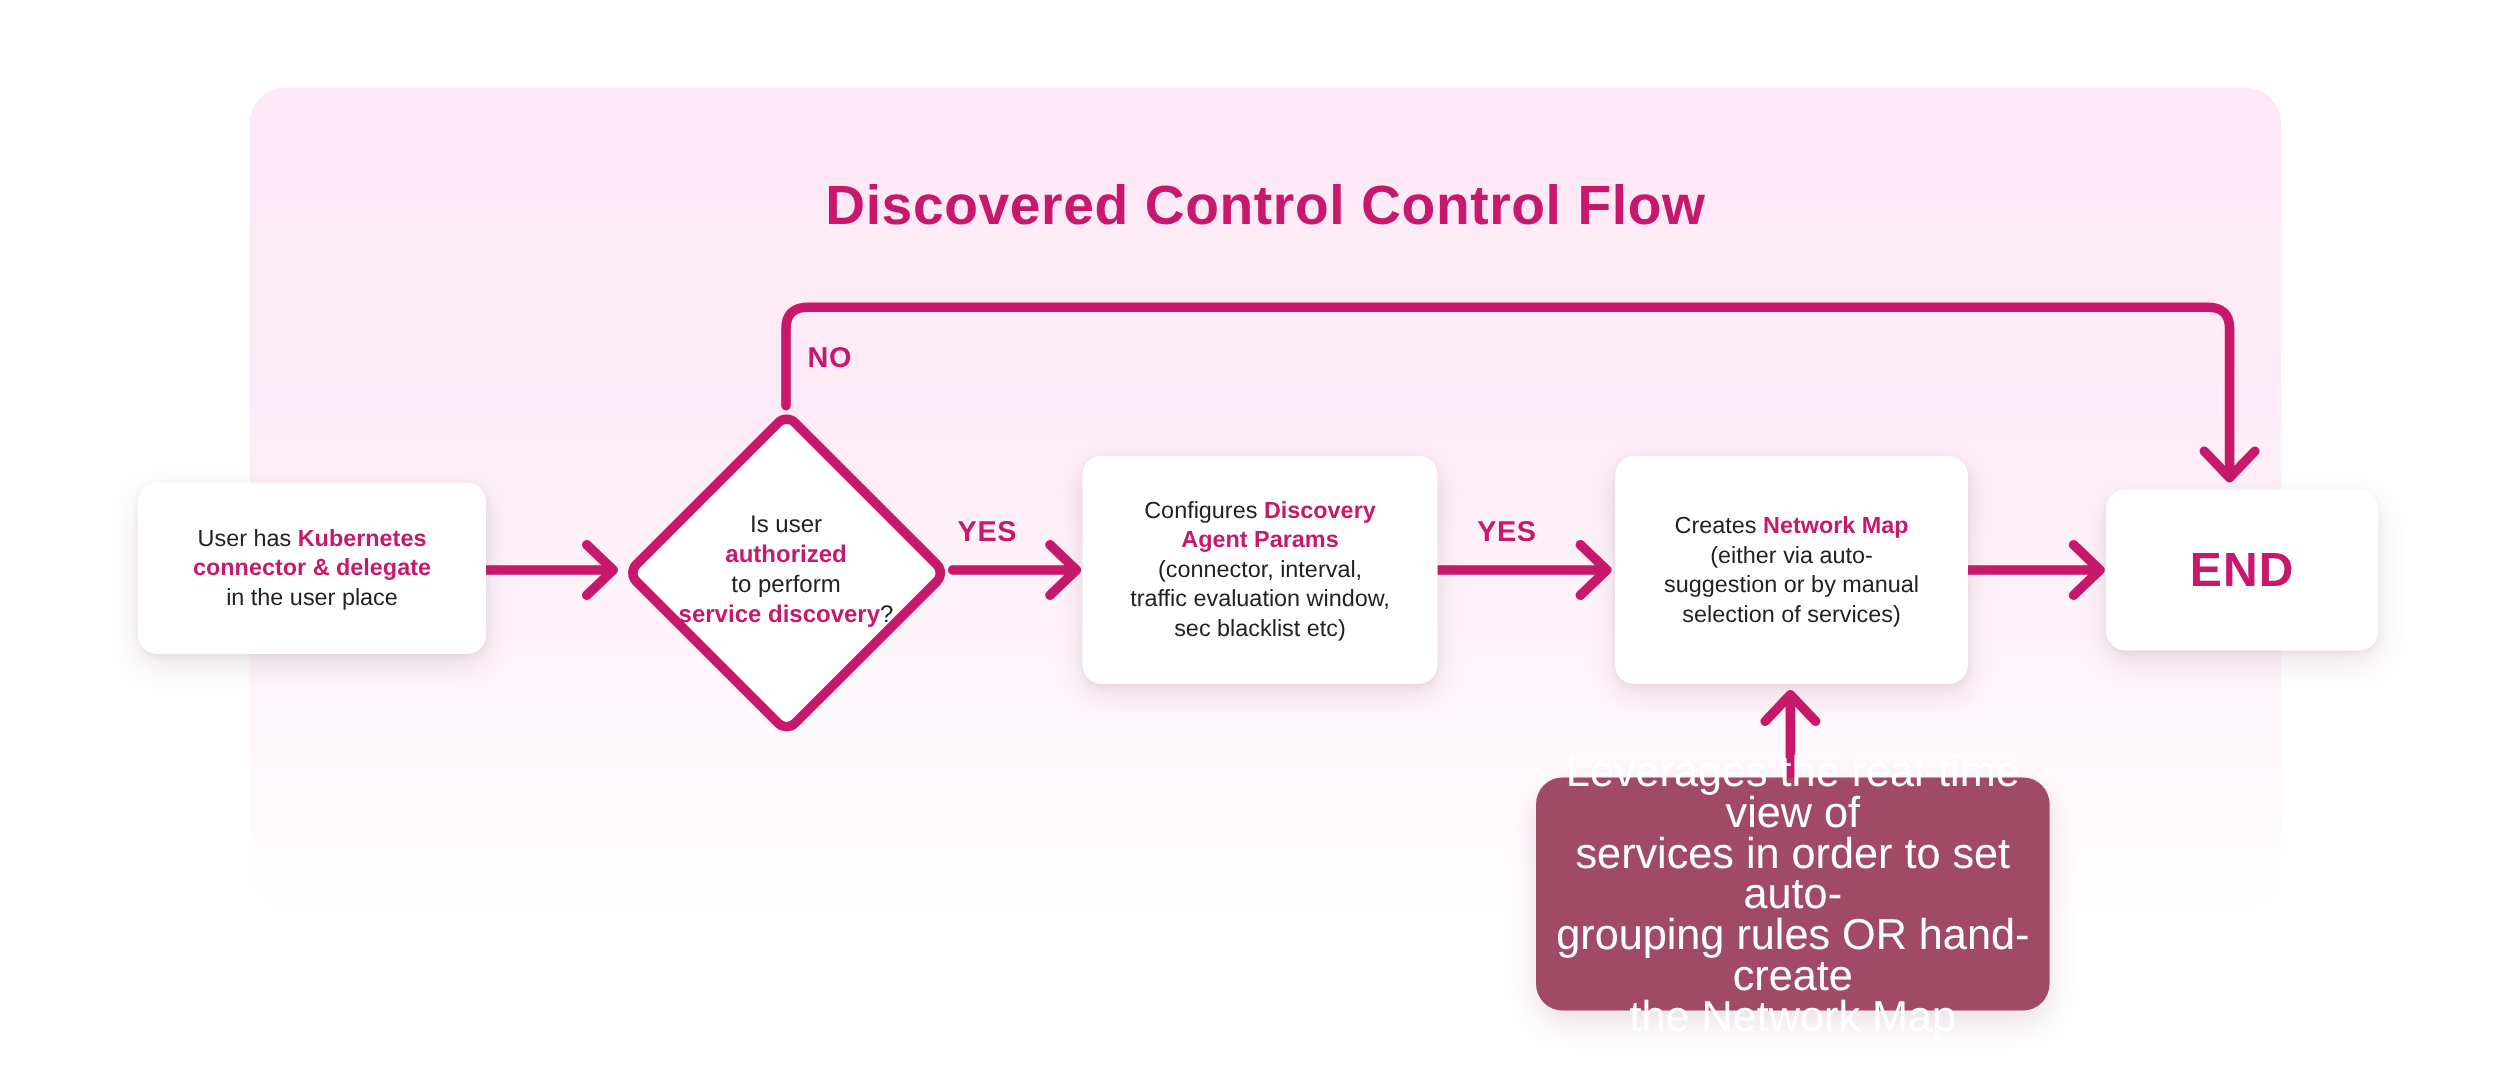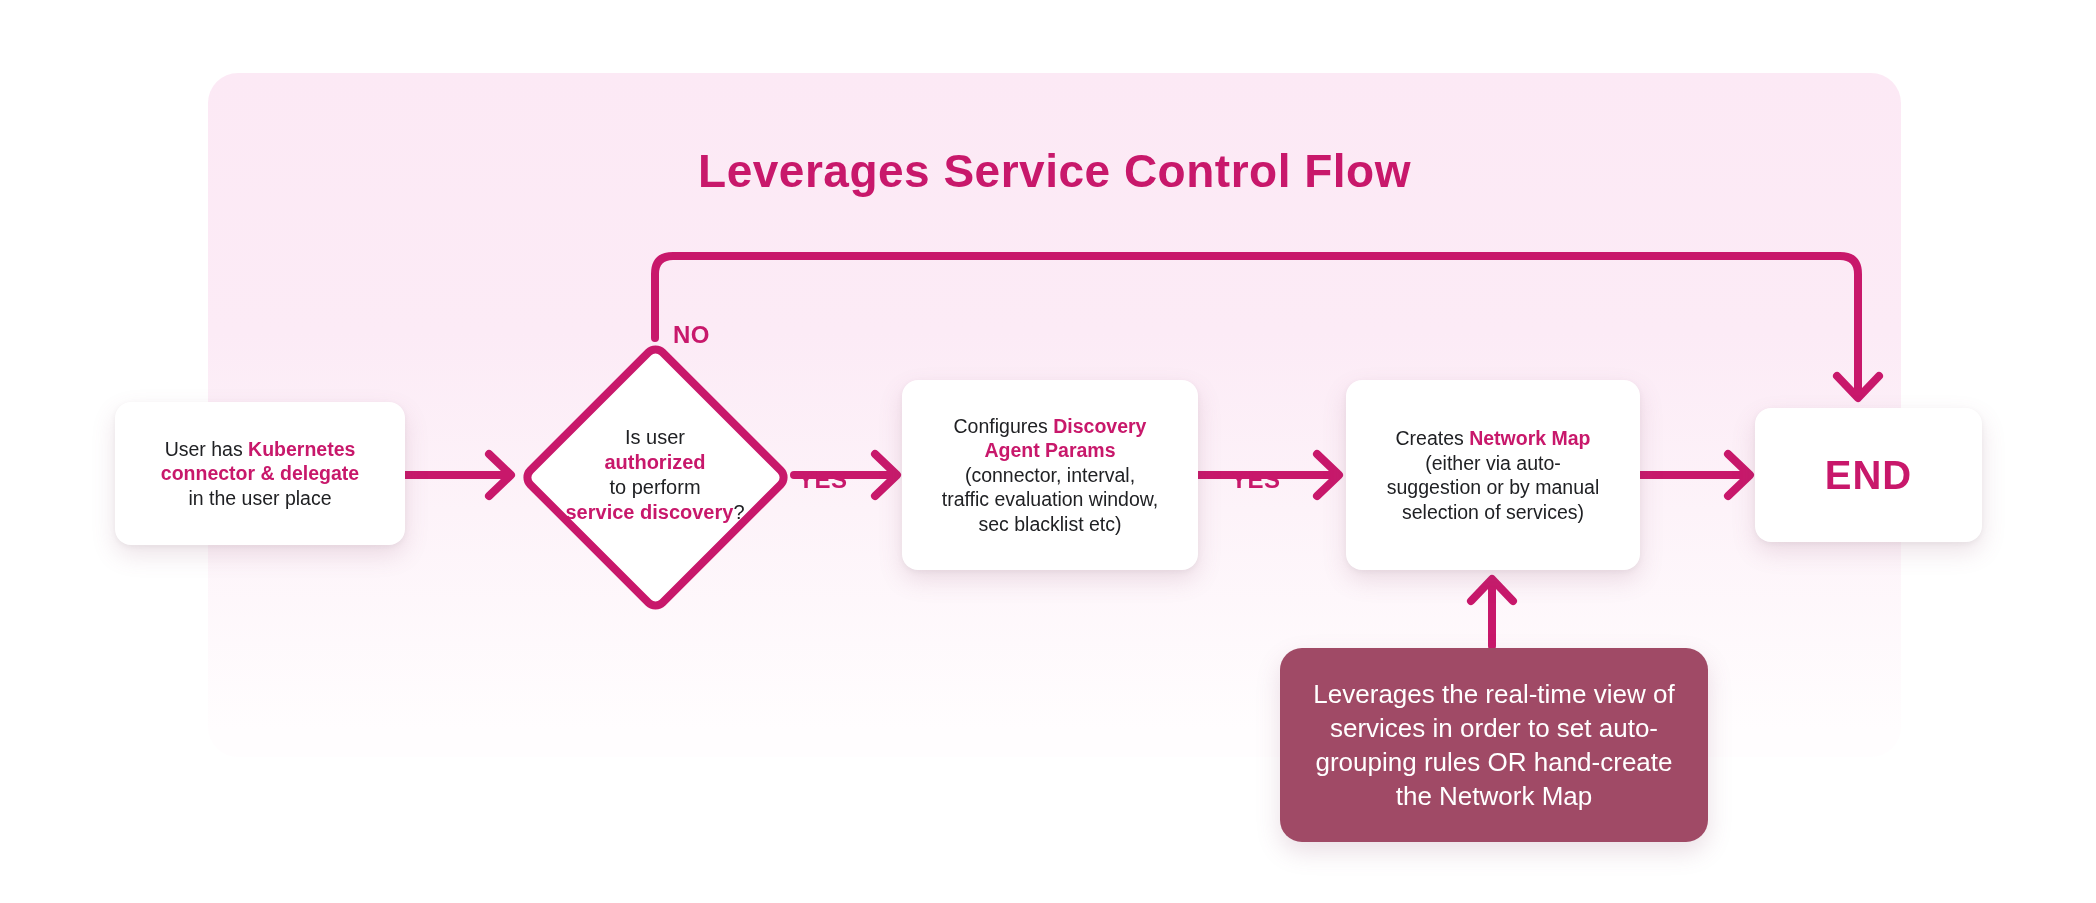--- a/index.html
+++ b/index.html
@@ -44,43 +44,42 @@
   }
   .diamond-text{
     position:absolute;left:535px;top:400px;width:240px;height:125px;
     display:flex;align-items:flex-end;justify-content:center;text-align:center;
     font-size:20px;line-height:25px;
   }
   .note{
     position:absolute;left:1280px;top:648px;width:428px;height:194px;
     background:var(--note-bg);border-radius:22px;color:#ffffff;
     display:flex;align-items:center;justify-content:center;text-align:center;
-    font-size:26px;line-height:34px;
+    font-size:36px;line-height:34px;
     box-shadow:0 10px 24px rgba(140,80,110,.18);
   }
   .edge-label{
     position:absolute;font-size:24px;font-weight:bold;color:var(--accent);
     letter-spacing:.5px;
-    margin-top:36px;
   }
   .label-no{left:673px;top:285px;}
   .label-yes-1{left:798px;top:430px;}
   .label-yes-2{left:1231px;top:430px;}
   svg.arrows{position:absolute;left:0;top:0;pointer-events:none;}
   svg.arrows path{fill:none;stroke:var(--accent);stroke-width:8;
     stroke-linecap:round;stroke-linejoin:round;}
 </style>
 </head>
 <body>
 
 <div class="stage">
 
   <div class="panel"></div>
 
-  <div class="title">Leverages Service Control Flow</div>
+  <div class="title">Discovered Control Control Flow</div>
 
   <svg class="arrows" width="2096" height="903" viewBox="0 0 2096 903">
     <path d="M405 475 H508 M489 454 L511 475 L489 496"></path>
     <path d="M655 338 V274 Q655 256 673 256 H1840 Q1858 256 1858 274 V396 M1837 376 L1858 398 L1879 376"></path>
     <path d="M794 475 H894 M875 454 L897 475 L875 496"></path>
     <path d="M1198 475 H1336 M1317 454 L1339 475 L1317 496"></path>
     <path d="M1640 475 H1747 M1728 454 L1750 475 L1728 496"></path>
     <path d="M1492 646 V581 M1471 601 L1492 579 L1513 601"></path>
   </svg>
 

